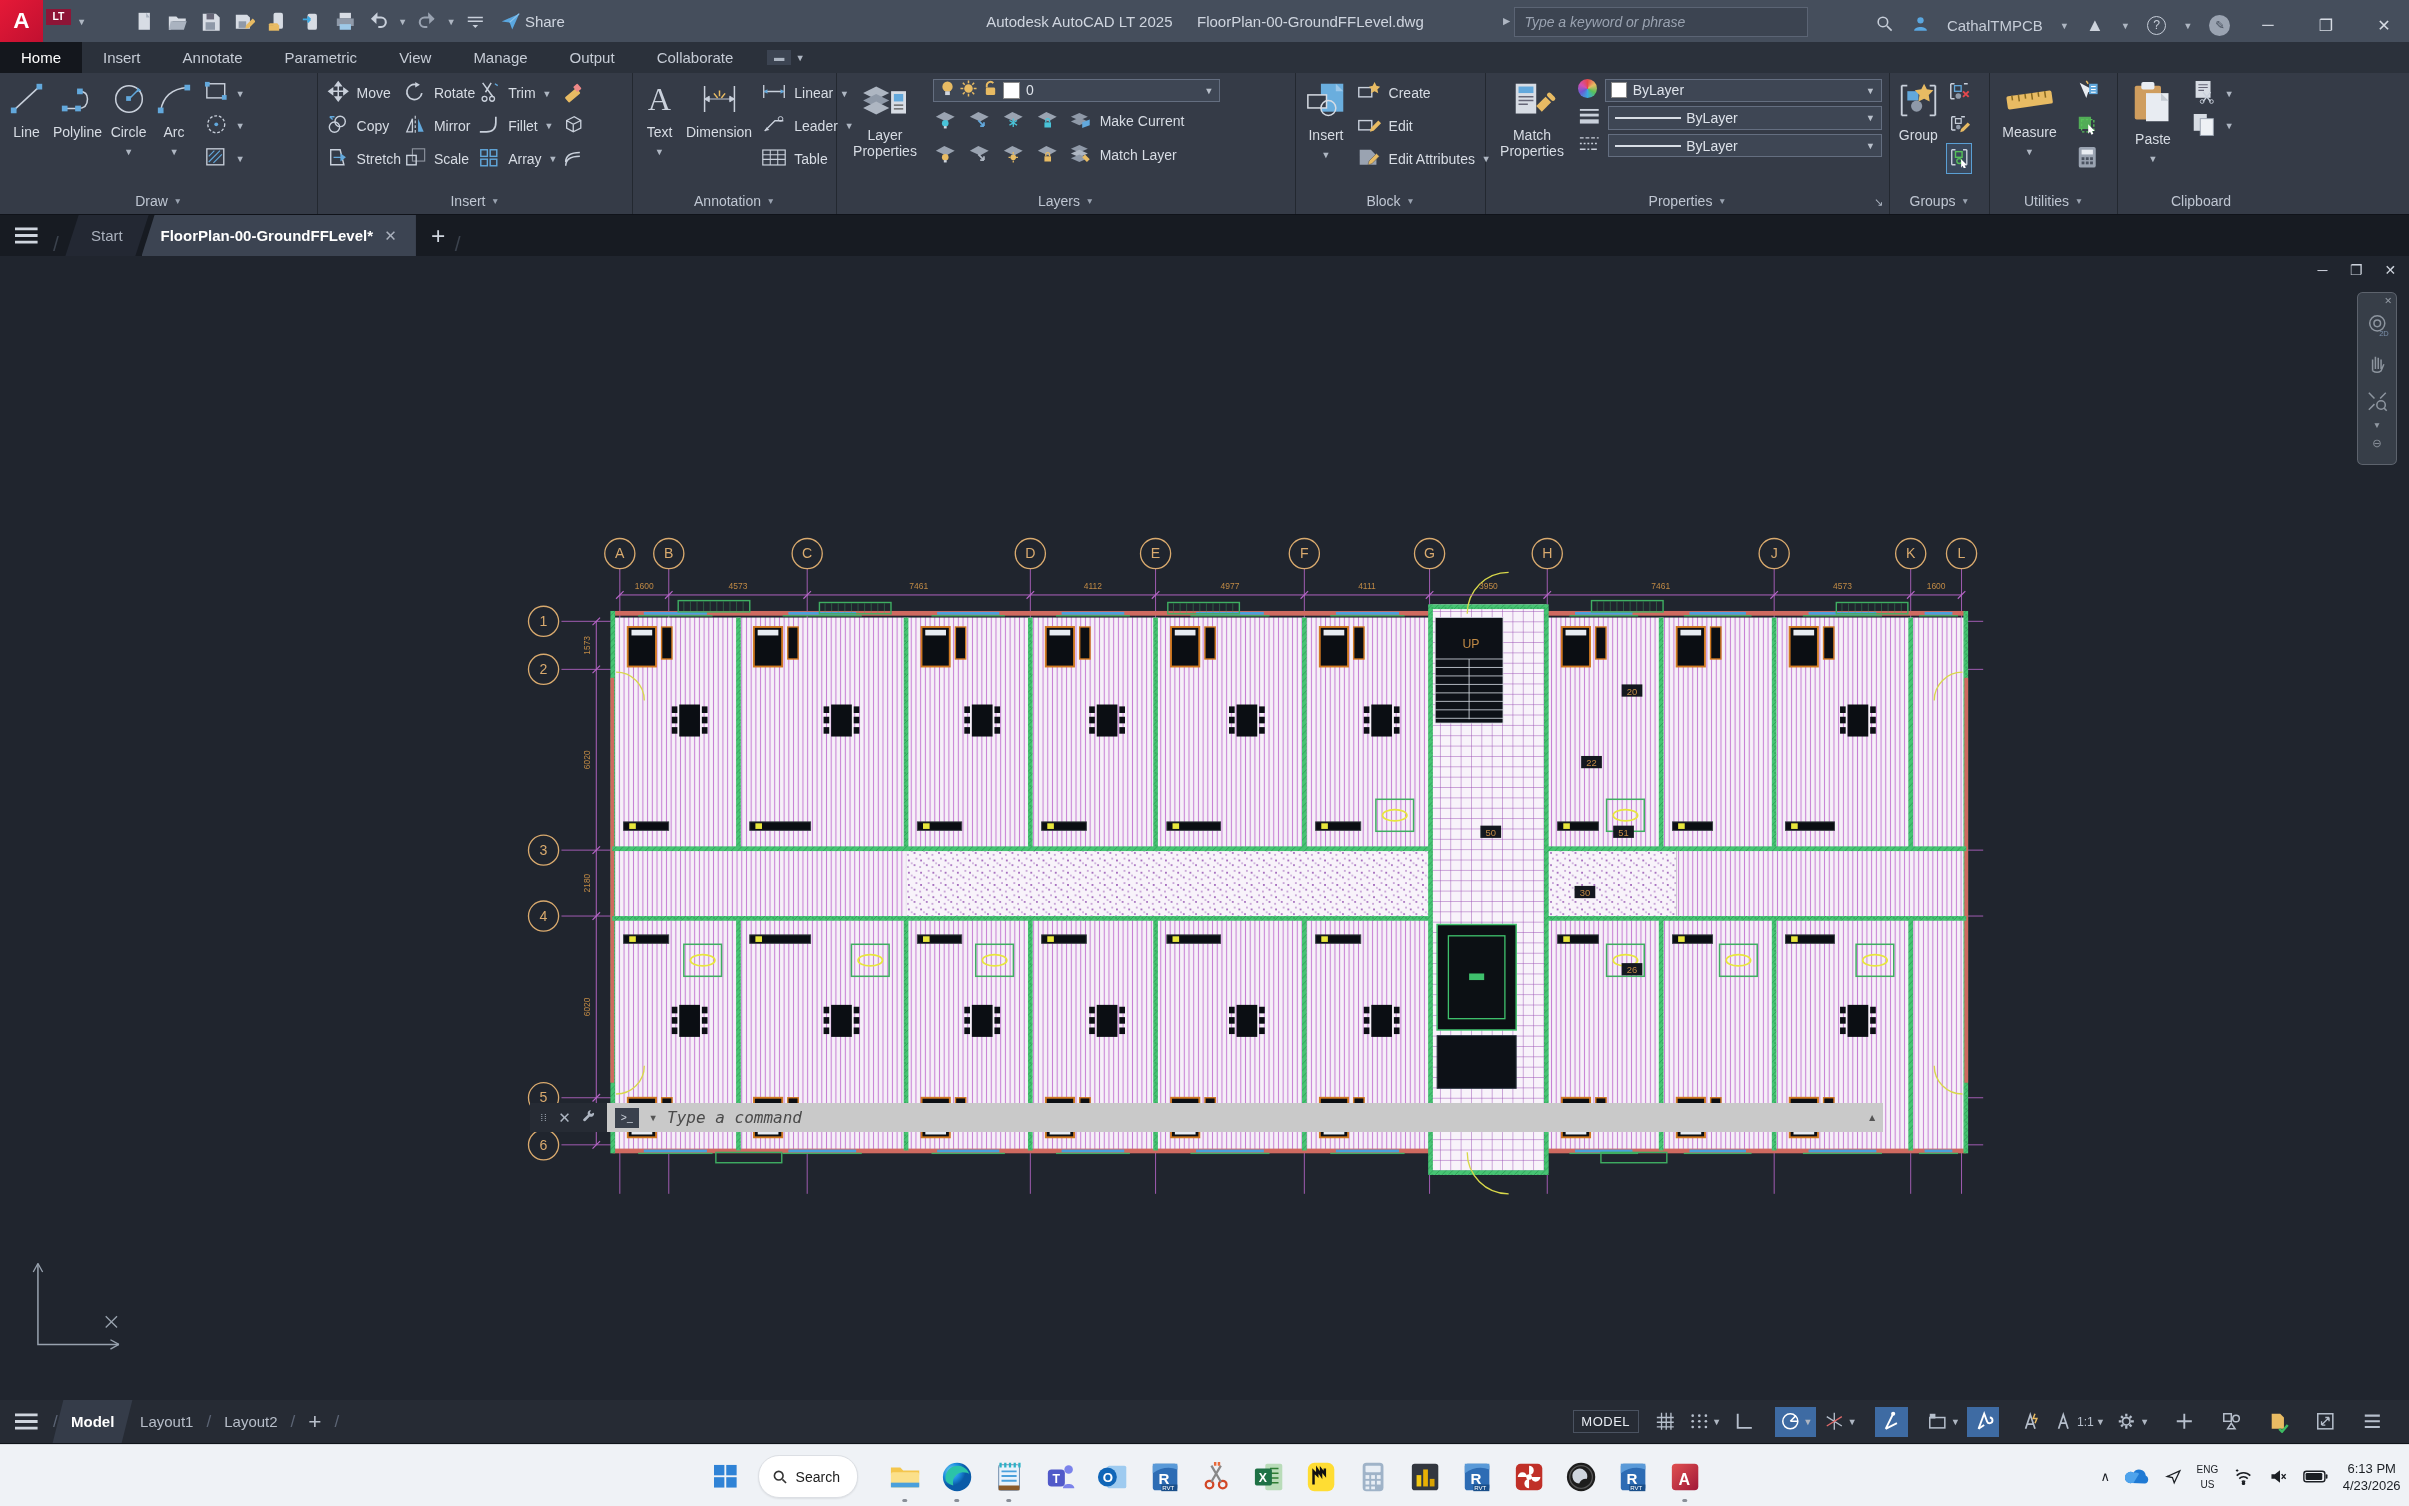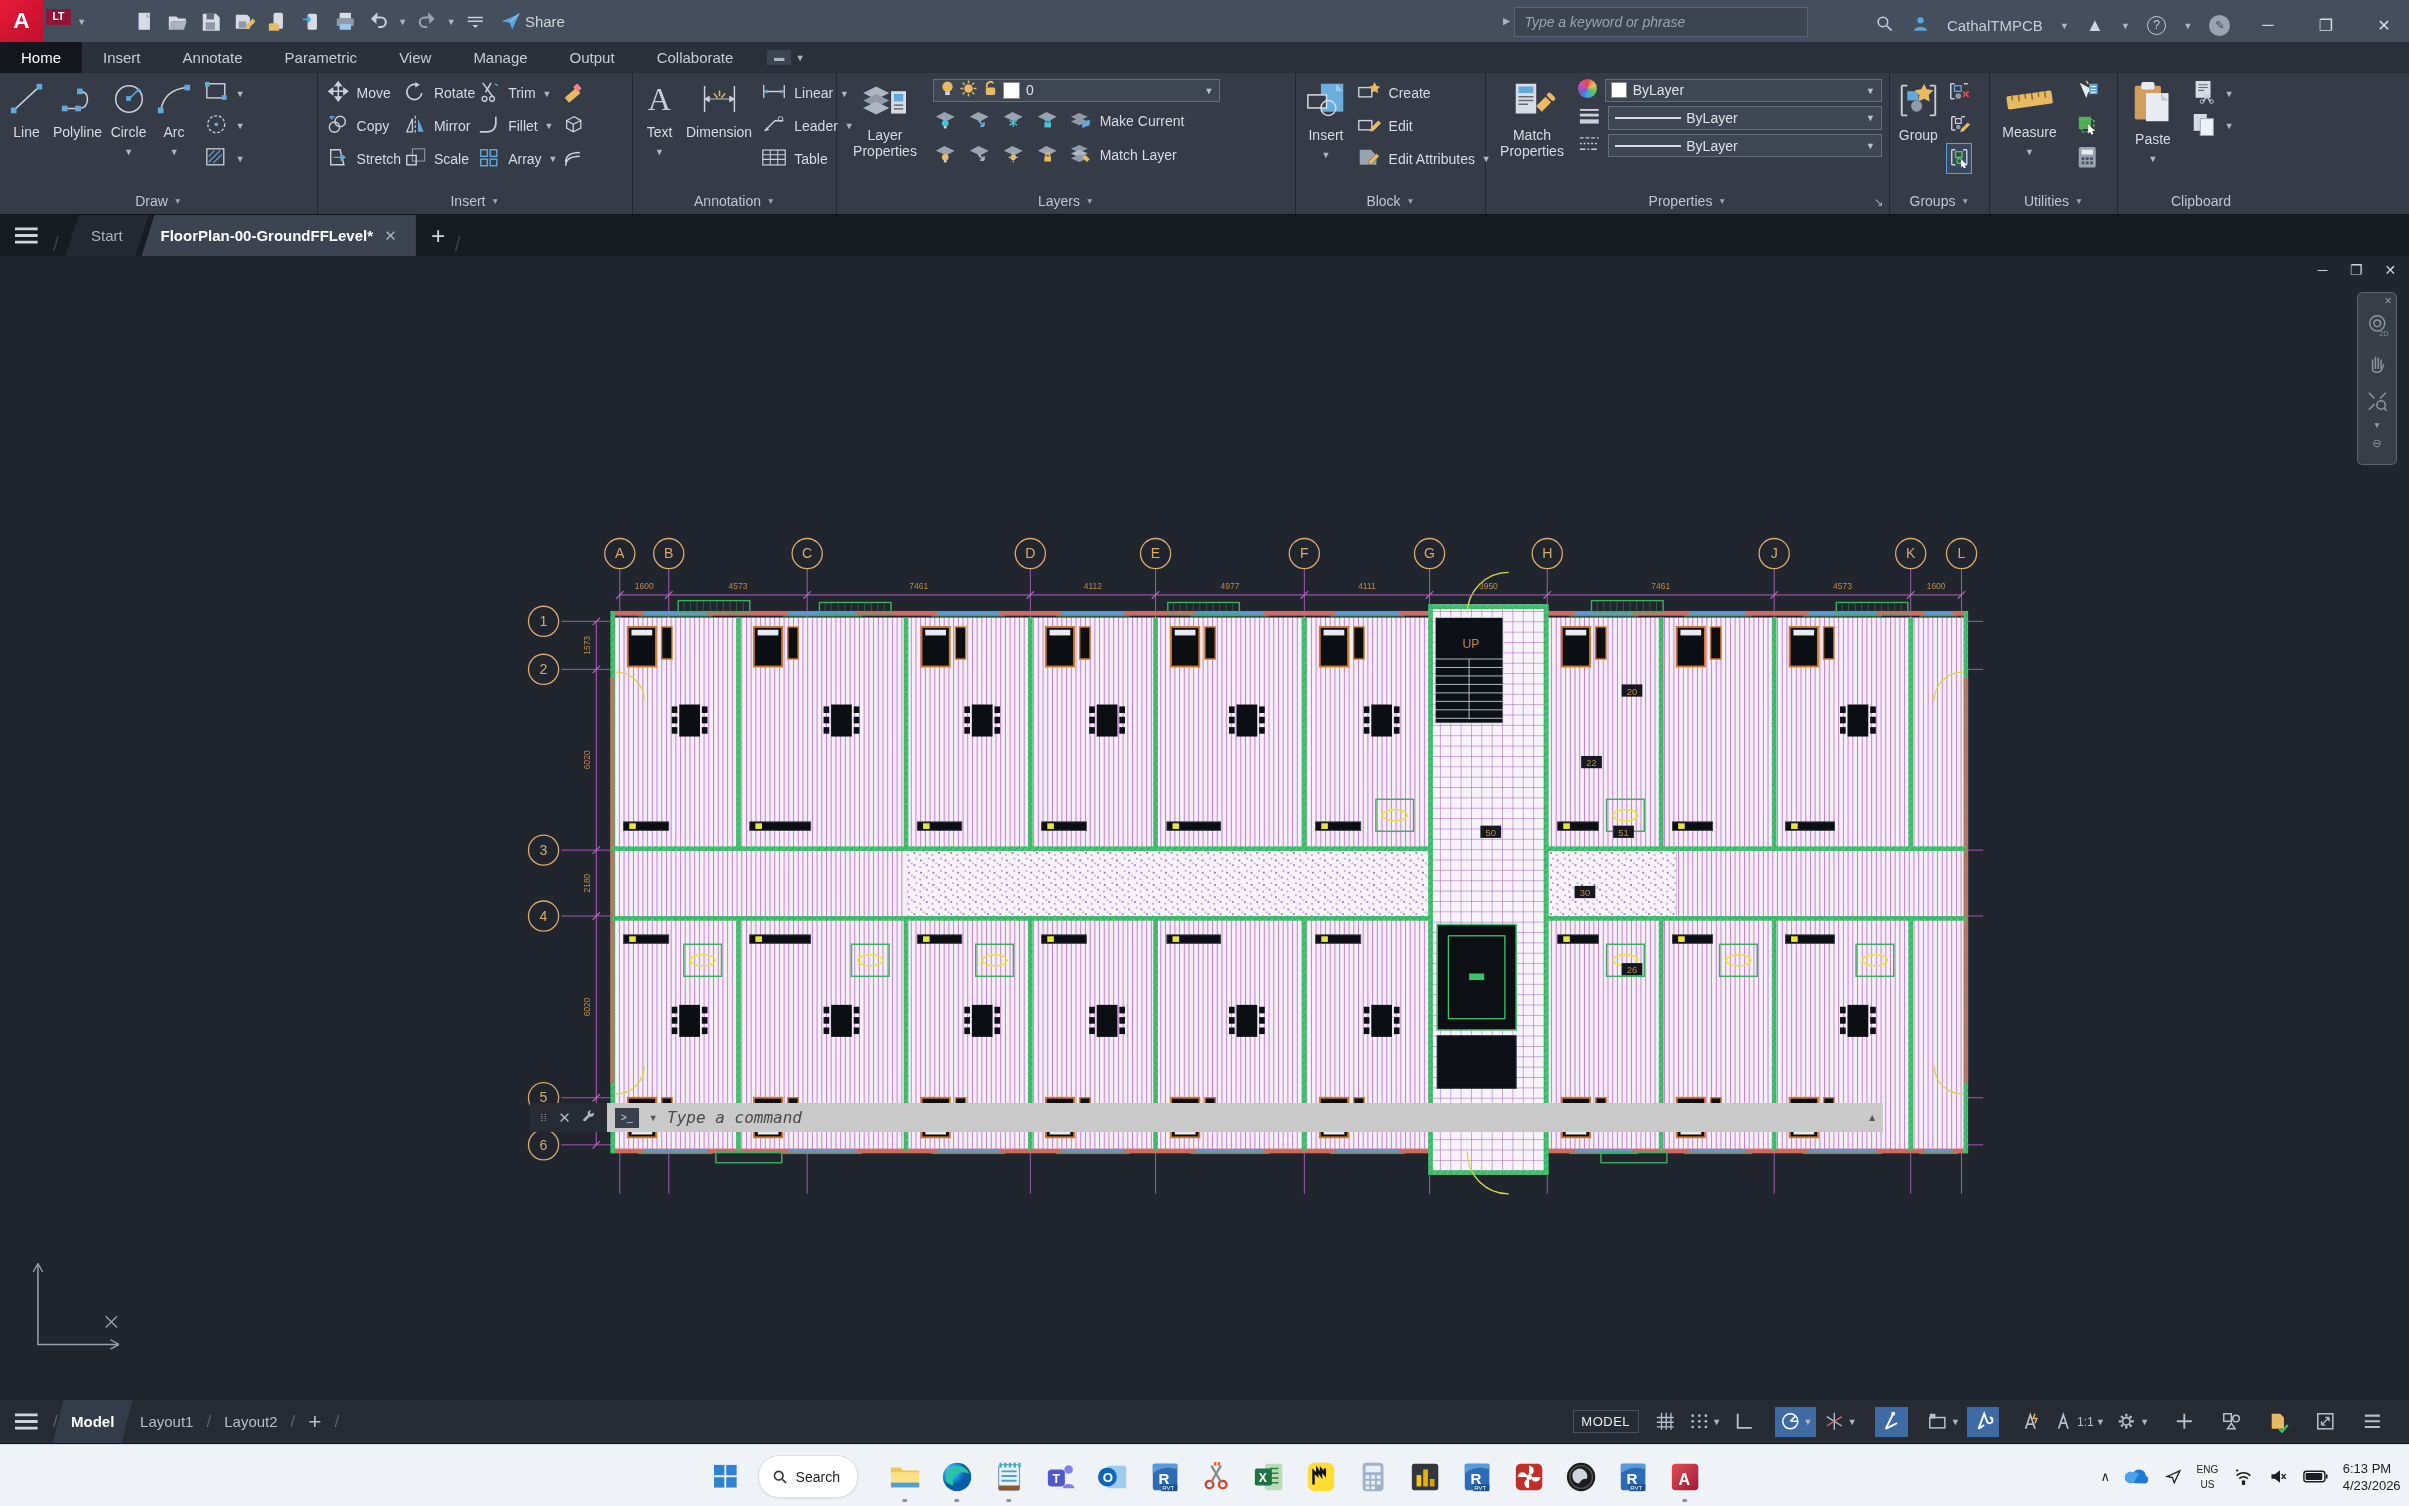--- a/index.html
+++ b/index.html
@@ -80,21 +80,21 @@
   #sb-model{border:0.9px solid #4a5260;padding:2.8px 7.5px;font-size:13px;color:#e8ecf2;letter-spacing:0.5px;margin-right:7.5px;}
   
   #taskbar{position:absolute;left:0;top:1444px;width:2410px;height:63px;background:#eff2f6;border-top:0.9px solid #d9dce1;}
   #tb-center{position:absolute;left:50%;transform:translateX(-50%);top:0;height:63px;display:flex;align-items:center;gap:14px;}
   .tbicon{width:38px;height:38px;display:flex;align-items:center;justify-content:center;position:relative;border-radius:6.6px;}
   .tbicon .dot{position:absolute;bottom:-6.6px;left:50%;transform:translateX(-50%);width:5.6px;height:2.8px;border-radius:1.9px;background:#8a8f98;}
   #tb-search{height:41px;background:#fff;border:0.9px solid #dcdfe4;border-radius:21px;display:flex;align-items:center;gap:7.5px;
              padding:0 17px 0 13px;color:#202020;font-size:14px;box-shadow:0 0.9px 1.9px rgba(0,0,0,.08);}
   #tb-tray{position:absolute;right:9.4px;top:0;height:63px;display:flex;align-items:center;gap:15px;color:#1b1f24;}
   #tb-lang{font-size:10px;text-align:center;line-height:15px;}
-  #tb-clock{font-size:13px;text-align:left;line-height:17px;}
+  #tb-clock{font-size:13px;text-align:center;line-height:17px;}
   .trayglyph{display:flex;align-items:center;justify-content:center;}
 </style>
 </head>
 <body>
 
 <div id="titlebar">
   <div id="applogo">A
     <span class="lt">LT</span>
   </div>
   <span class="caret" style="margin-left:34px">▼</span>
@@ -166,20 +166,23 @@
         </svg>
       </div>
     </div>
   <div class="qatbtn" style="margin-left:7.5px">
     <svg width="21" height="21" viewBox="0 0 24 24">
         <path d="M2 12 L22 3 L14 21 L11 13 Z" fill="#5aa7e0"></path>
         <path d="M11 13 L22 3" stroke="#8ec4ec" stroke-width="1.4"></path>
       </svg>
   </div>
   <span style="color:#cfd5df">Share</span>
+  <div id="title-center">
+    <span>Autodesk AutoCAD LT 2025</span><b>FloorPlan-00-GroundFFLevel.dwg</b>
+  </div>
   <span class="caret abs" style="left:1503px;top:15px">▶</span>
   <div id="searchbox">
     <span>Type a keyword or phrase</span>
   </div>
   <div id="title-right">
     <span>
       <svg width="19" height="19" viewBox="0 0 24 24" fill="none" stroke="#c6cdd8" stroke-width="2">
           <circle cx="10" cy="10" r="6"></circle>
           <path d="M15 15 L21 21"></path>
         </svg>

